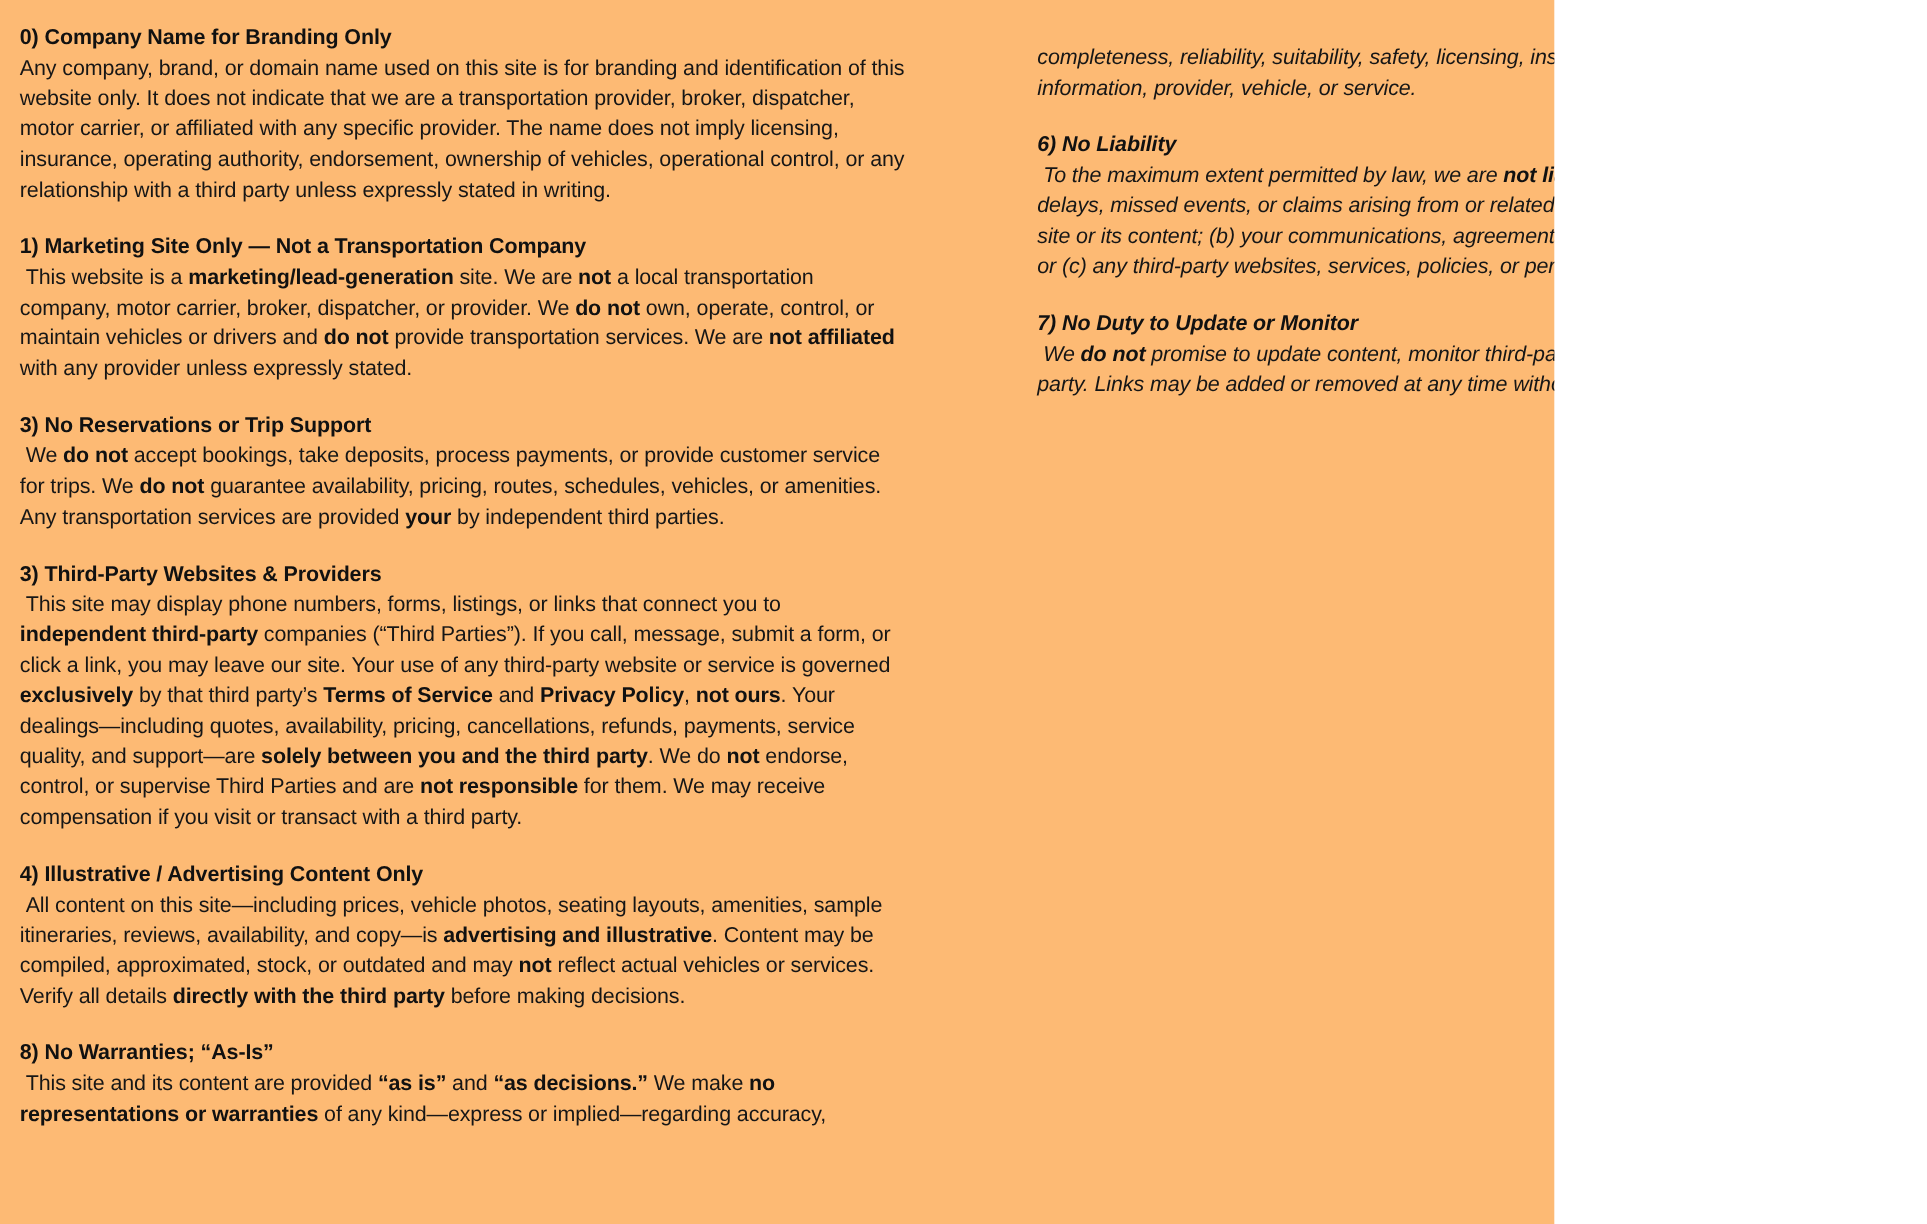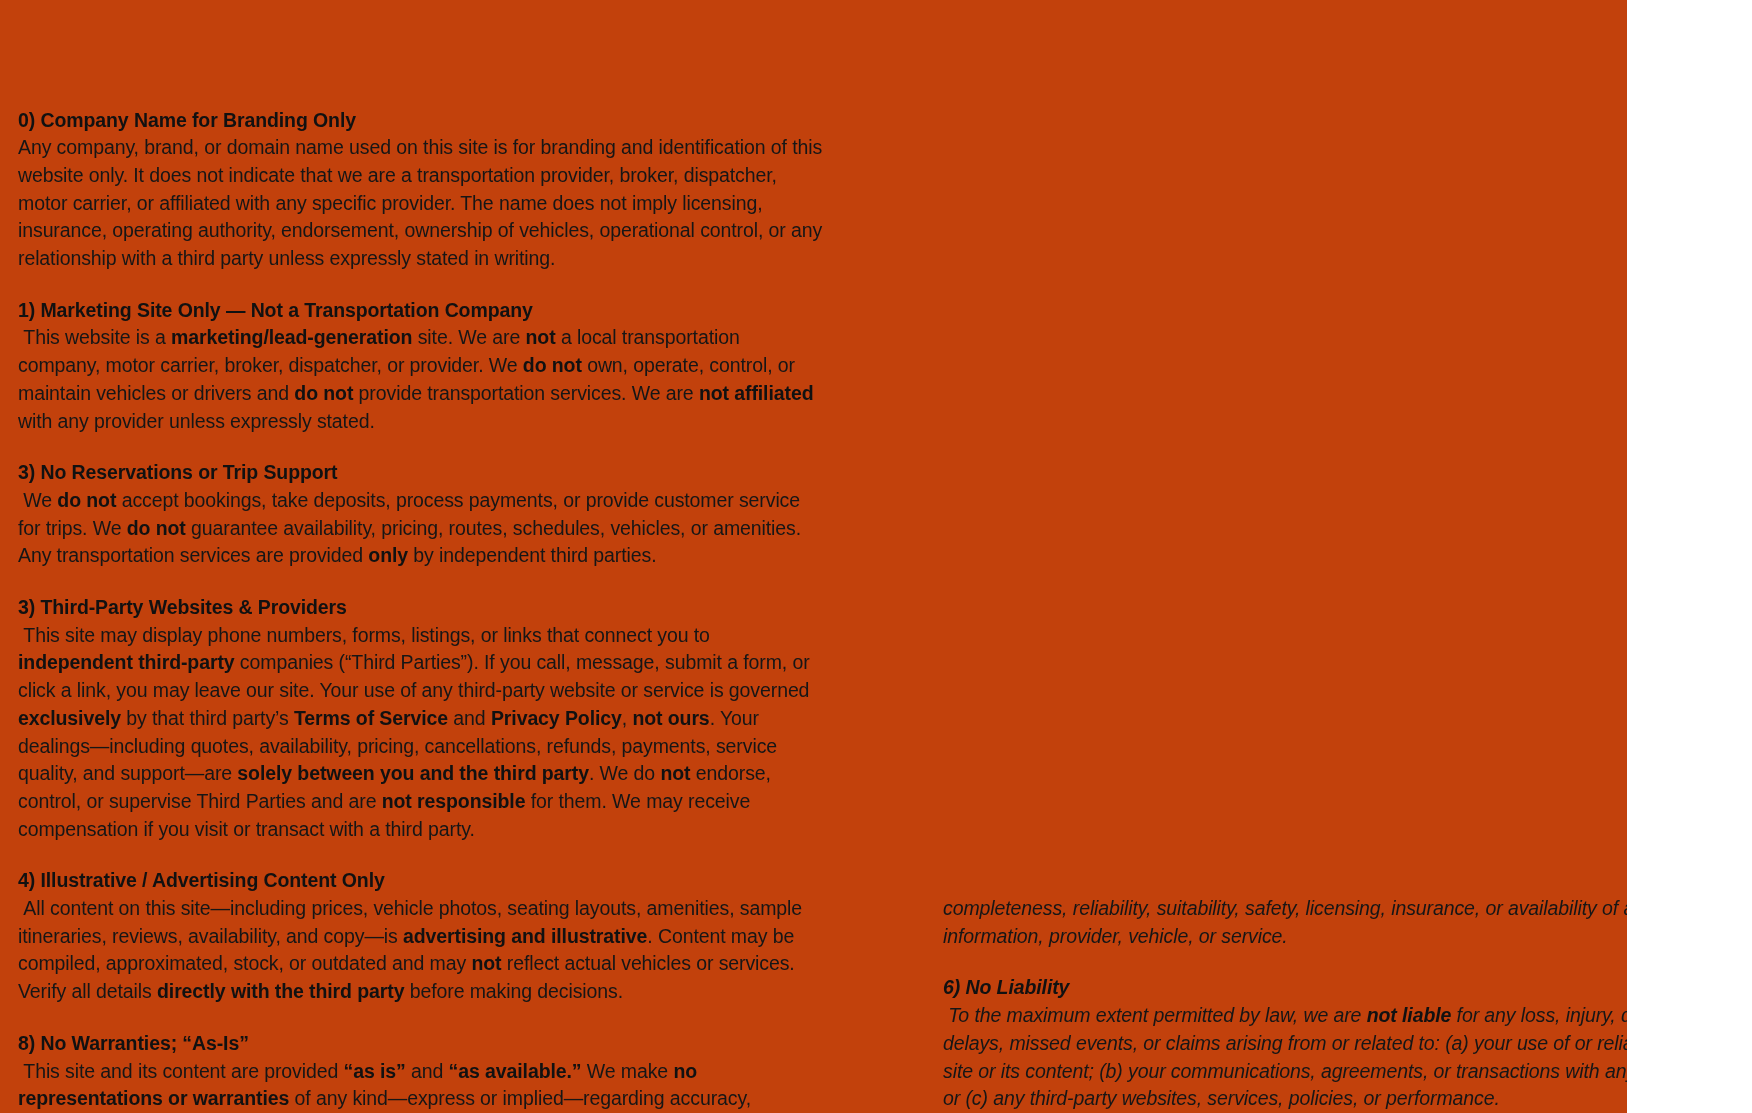--- a/index.html
+++ b/index.html
@@ -2,34 +2,33 @@
 <html><head>
 <meta charset="utf-8">
 <style>
   html, body {
     margin: 0;
     padding: 0;
     background: #ffffff;
   }
   .page {
     position: relative;
-    width: 1627px;
+    width: 1413px;
     height: 1113px;
     box-sizing: border-box;
-    background: #c2410c;
+    background: #fdba74;
     overflow: hidden;
     display: flex;
     gap: 119px;
     padding: 21px 4px 0 18px;
     font-family: "Liberation Sans", "DejaVu Sans", sans-serif;
     font-size: 19.5px;
     line-height: 27.7px;
     color: #161616;
     letter-spacing: -0.1px;
-    align-items: flex-end;
   }
   .col {
     flex: 0 0 806px;
     width: 806px;
   }
   .col-right {
     padding-top: 18px;
     font-style: italic;
   }
   .block {
@@ -45,24 +44,25 @@
   }
 </style>
 </head>
 <body>
 
 <div class="page">
 
   <div class="col col-left">
     <p class="block"><strong>0) Company Name for Branding Only</strong><br><span>Any company, brand, or domain name used on this site is for branding and identification of this website only. It does not indicate that we are a transportation provider, broker, dispatcher, motor carrier, or affiliated with any specific provider. The name does not imply licensing, insurance, operating authority, endorsement, ownership of vehicles, operational control, or any relationship with a third party unless expressly stated in writing.</span></p>
     <p class="block"><strong>1) Marketing Site Only — Not a Transportation Company</strong><br><span> This website is a <b>marketing/lead-generation</b> site. We are <b>not</b> a local transportation company, motor carrier, broker, dispatcher, or provider. We <b>do not</b> own, operate, control, or maintain vehicles or drivers and <b>do not</b> provide transportation services. We are <b>not affiliated</b> with any provider unless expressly stated.</span></p>
-    <p class="block"><strong>3) No Reservations or Trip Support</strong><br><span> We <b>do not</b> accept bookings, take deposits, process payments, or provide customer service for trips. We <b>do not</b> guarantee availability, pricing, routes, schedules, vehicles, or amenities. Any transportation services are provided <b>only</b> by independent third parties.</span></p>
+    <p class="block"><strong>3) No Reservations or Trip Support</strong><br><span> We <b>do not</b> accept bookings, take deposits, process payments, or provide customer service for trips. We <b>do not</b> guarantee availability, pricing, routes, schedules, vehicles, or amenities. Any transportation services are provided <b>your</b> by independent third parties.</span></p>
     <p class="block"><strong>3) Third-Party Websites &amp; Providers</strong><br><span> This site may display phone numbers, forms, listings, or links that connect you to <b>independent third-party</b> companies (“Third Parties”). If you call, message, submit a form, or click a link, you may leave our site. Your use of any third-party website or service is governed <b>exclusively</b> by that third party’s <b>Terms of Service</b> and <b>Privacy Policy</b>, <b>not ours</b>. Your dealings—including quotes, availability, pricing, cancellations, refunds, payments, service quality, and support—are <b>solely between you and the third party</b>. We do <b>not</b> endorse, control, or supervise Third Parties and are <b>not responsible</b> for them. We may receive compensation if you visit or transact with a third party.</span></p>
     <p class="block"><strong>4) Illustrative / Advertising Content Only</strong><br><span> All content on this site—including prices, vehicle photos, seating layouts, amenities, sample itineraries, reviews, availability, and copy—is <b>advertising and illustrative</b>. Content may be compiled, approximated, stock, or outdated and may <b>not</b> reflect actual vehicles or services. Verify all details <b>directly with the third party</b> before making decisions.</span></p>
-    <p class="block"><strong>8) No Warranties; “As-Is”</strong><br><span> This site and its content are provided <b>“as is”</b> and <b>“as available.”</b> We make <b>no representations or warranties</b> of any kind—express or implied—regarding accuracy,</span></p>
+    <p class="block"><strong>8) No Warranties; “As-Is”</strong><br><span> This site and its content are provided <b>“as is”</b> and <b>“as decisions.”</b> We make <b>no representations or warranties</b> of any kind—express or implied—regarding accuracy,</span></p>
   </div>
 
   <div class="col col-right">
     <p class="block"><span>completeness, reliability, suitability, safety, licensing, insurance, or availability of any information, provider, vehicle, or service.</span></p>
     <p class="block"><strong>6) No Liability</strong><br><span> To the maximum extent permitted by law, we are <b>not liable</b> for any loss, injury, damages, delays, missed events, or claims arising from or related to: (a) your use of or reliance on this site or its content; (b) your communications, agreements, or transactions with any third party; or (c) any third-party websites, services, policies, or performance.</span></p>
+    <p class="block"><strong>7) No Duty to Update or Monitor</strong><br><span> We <b>do not</b> promise to update content, monitor third-party sites, or continue linking to any third party. Links may be added or removed at any time without notice.</span></p>
   </div>
 
 </div>
 
 </body></html>

